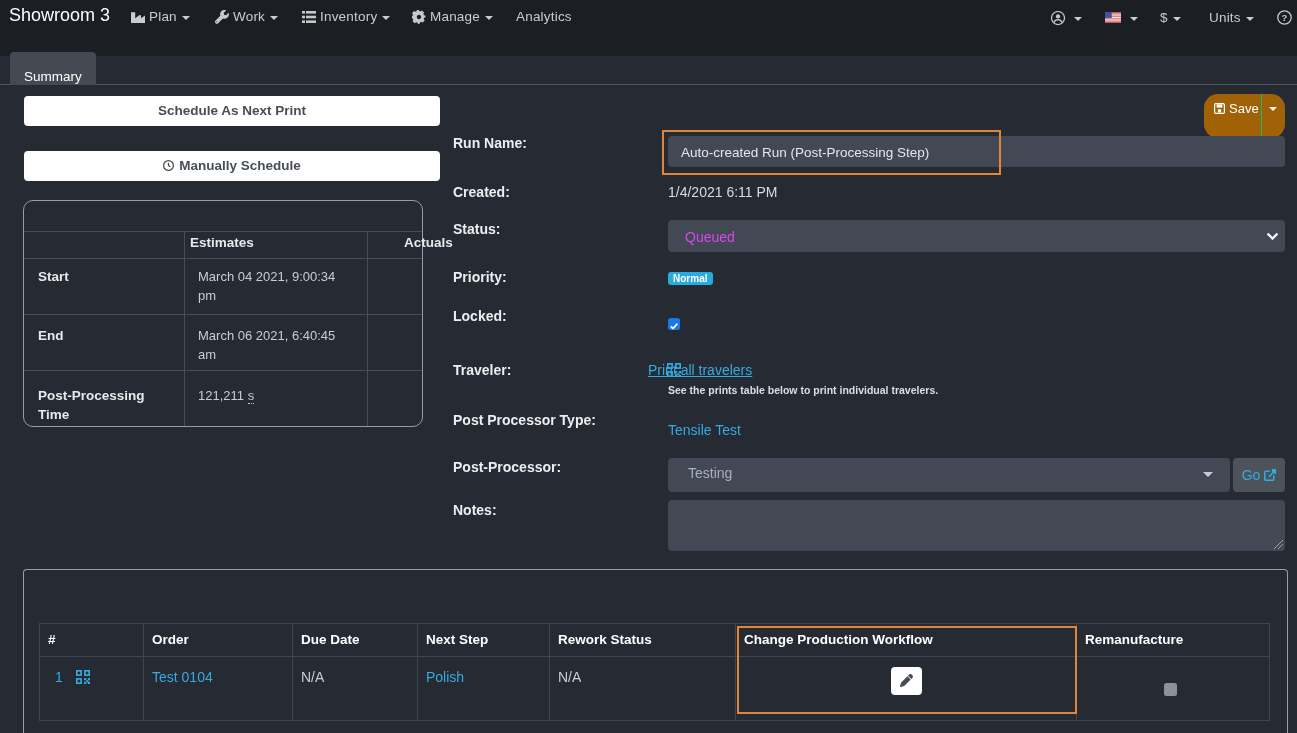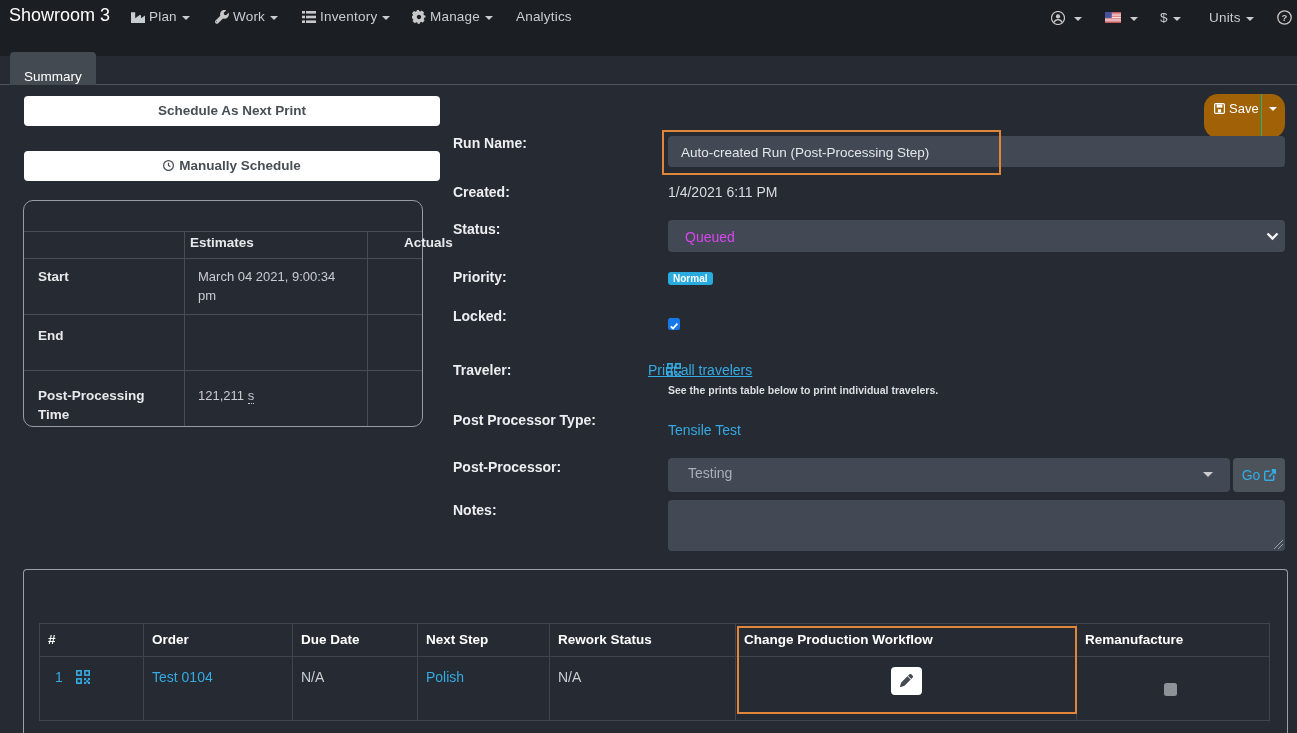--- a/index.html
+++ b/index.html
@@ -141,20 +141,21 @@
   <div class="hline" style="top:57px;"></div>
   <div class="hline" style="top:113px;"></div>
   <div class="hline" style="top:169px;"></div>
   <div class="vline" style="left:160px;"></div>
   <div class="vline" style="left:343px;"></div>
   <div class="cell lbl" style="left:166px; top:32px;">Estimates</div>
   <div class="cell lbl" style="left:349px; top:32px;margin-left:31px;">Actuals</div>
   <div class="cell lbl" style="left:14px; top:66px;">Start</div>
   <div class="cell" style="left:174px; top:66px; width:158px;">March 04 2021, 9:00:34 pm</div>
   <div class="cell lbl" style="left:14px; top:125px;">End</div>
+  <div class="cell" style="left:174px; top:125px; width:158px;">March 06 2021, 6:40:45 am</div>
   <div class="cell lbl" style="left:14px; top:184.5px; width:130px;">Post-Processing Time</div>
   <div class="cell" style="left:174px; top:184.5px;">121,211 <span style="border-bottom:1px dotted #c9cdd2;">s</span></div>
 </div>
 
 <div id="savebtn">
   <div class="txt">
     <svg width="11" height="11" viewBox="0 0 11 11" style="margin-right:4px;">
         <rect x="0.6" y="0.6" width="9.8" height="9.8" rx="1.2" fill="none" stroke="#fff" stroke-width="1.2"></rect>
         <rect x="2.6" y="1.4" width="5.8" height="3.2" fill="#fff"></rect>
         <rect x="3.9" y="6.3" width="3.2" height="3.2" fill="#fff"></rect>

